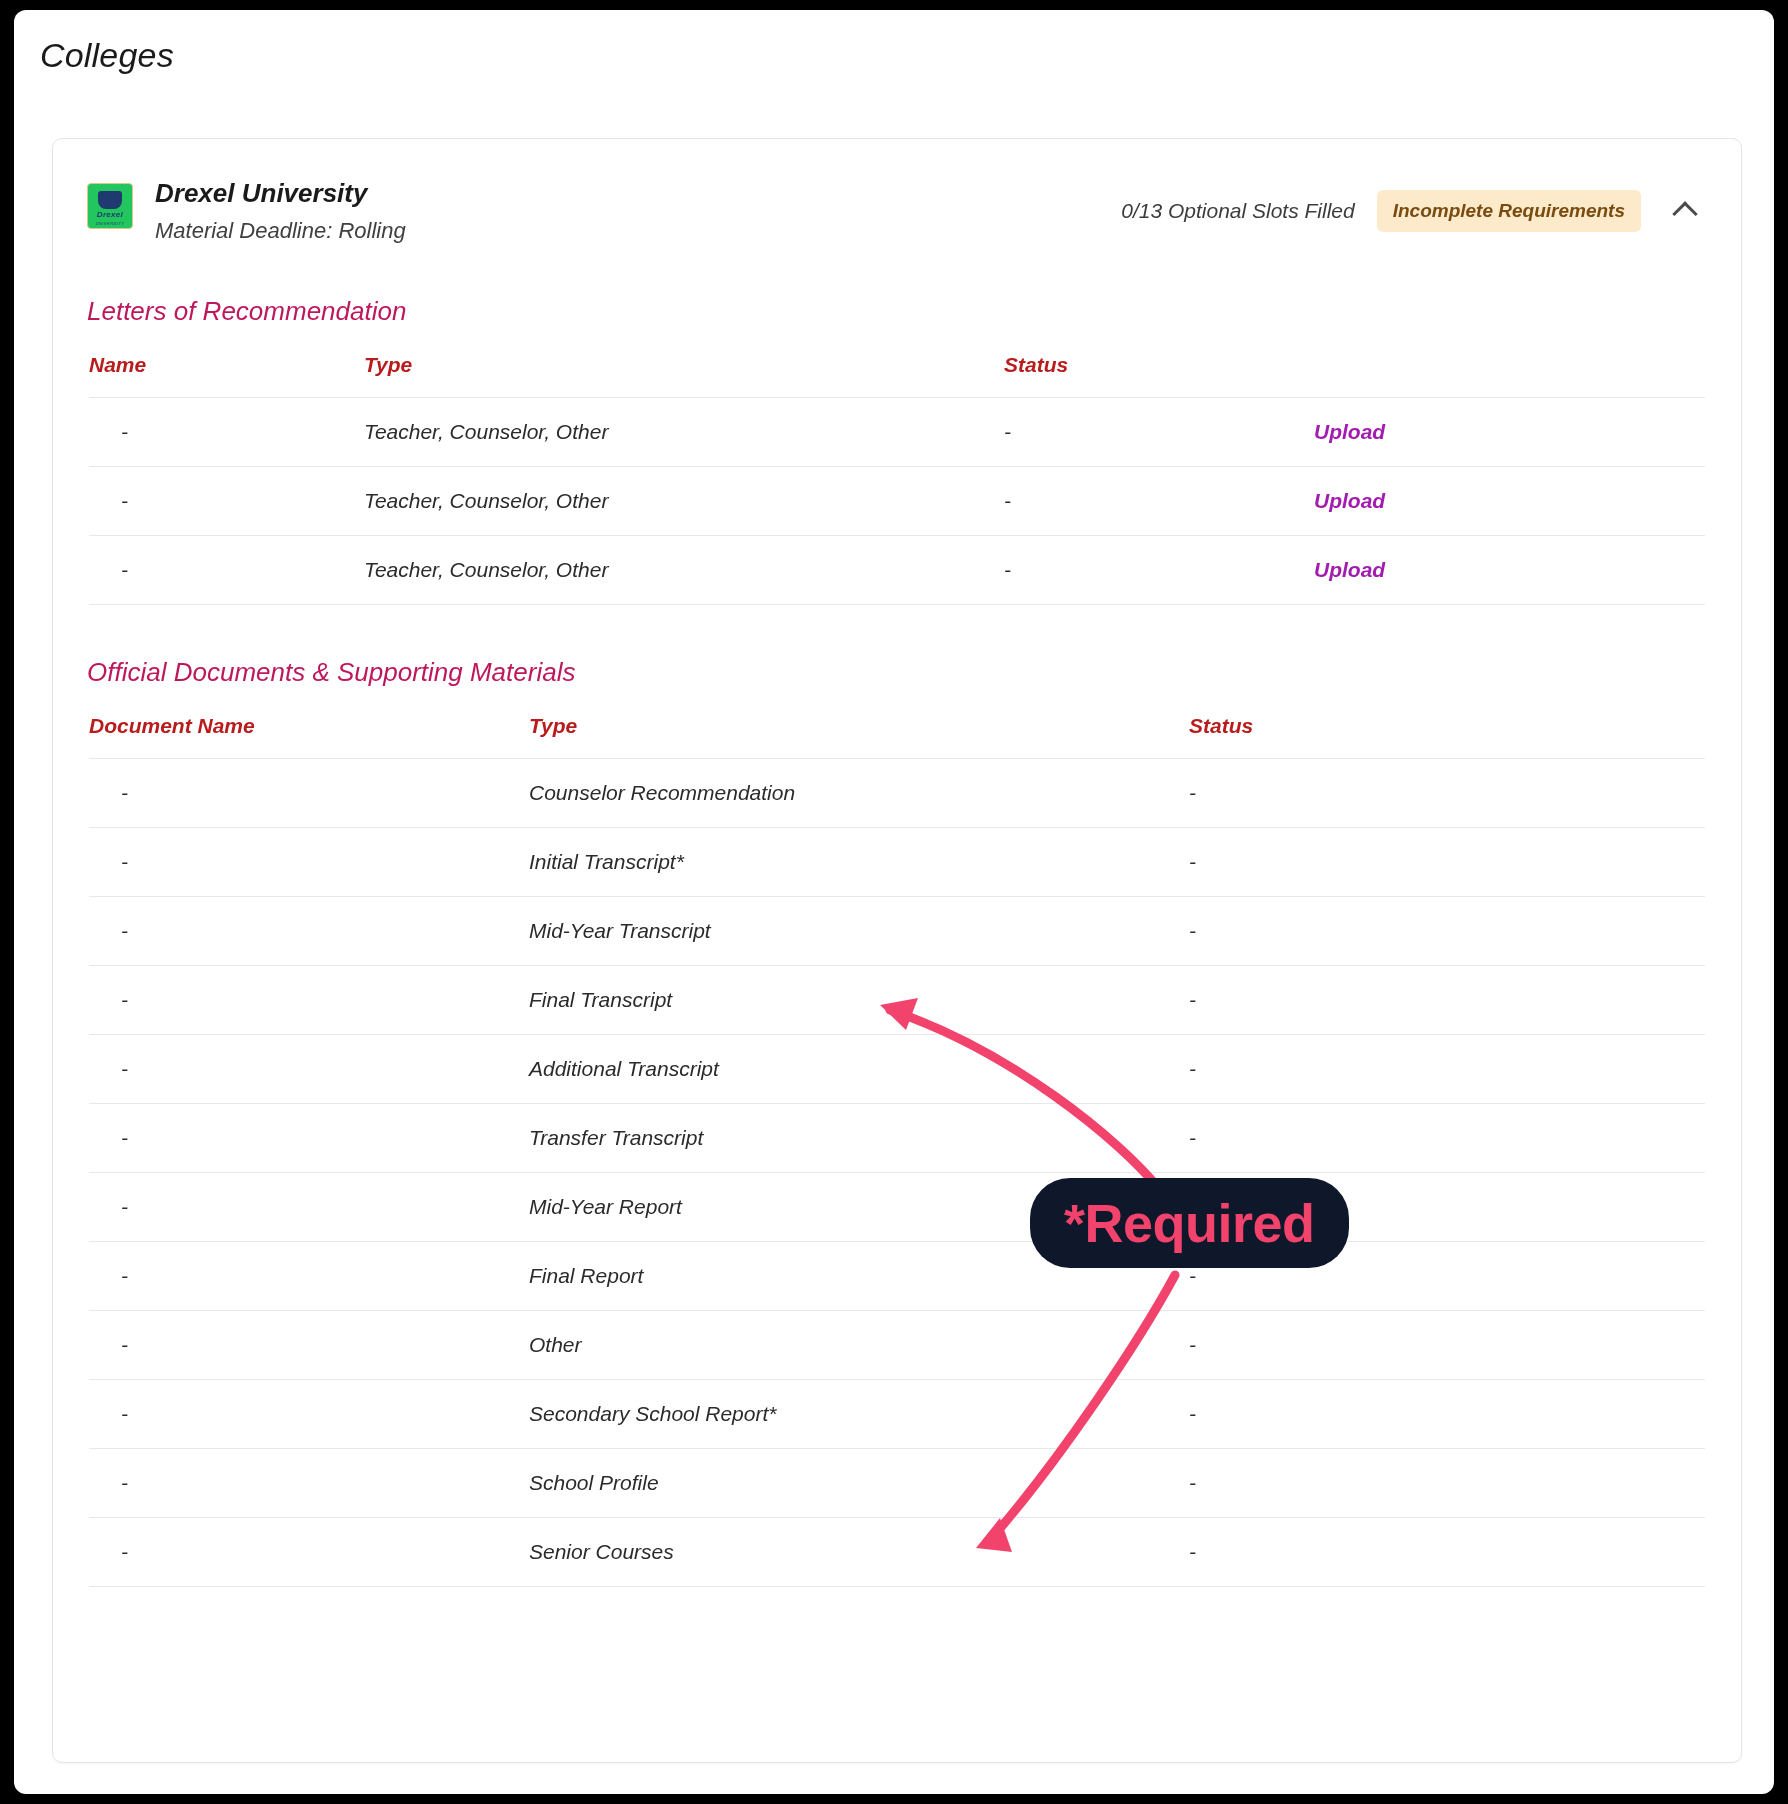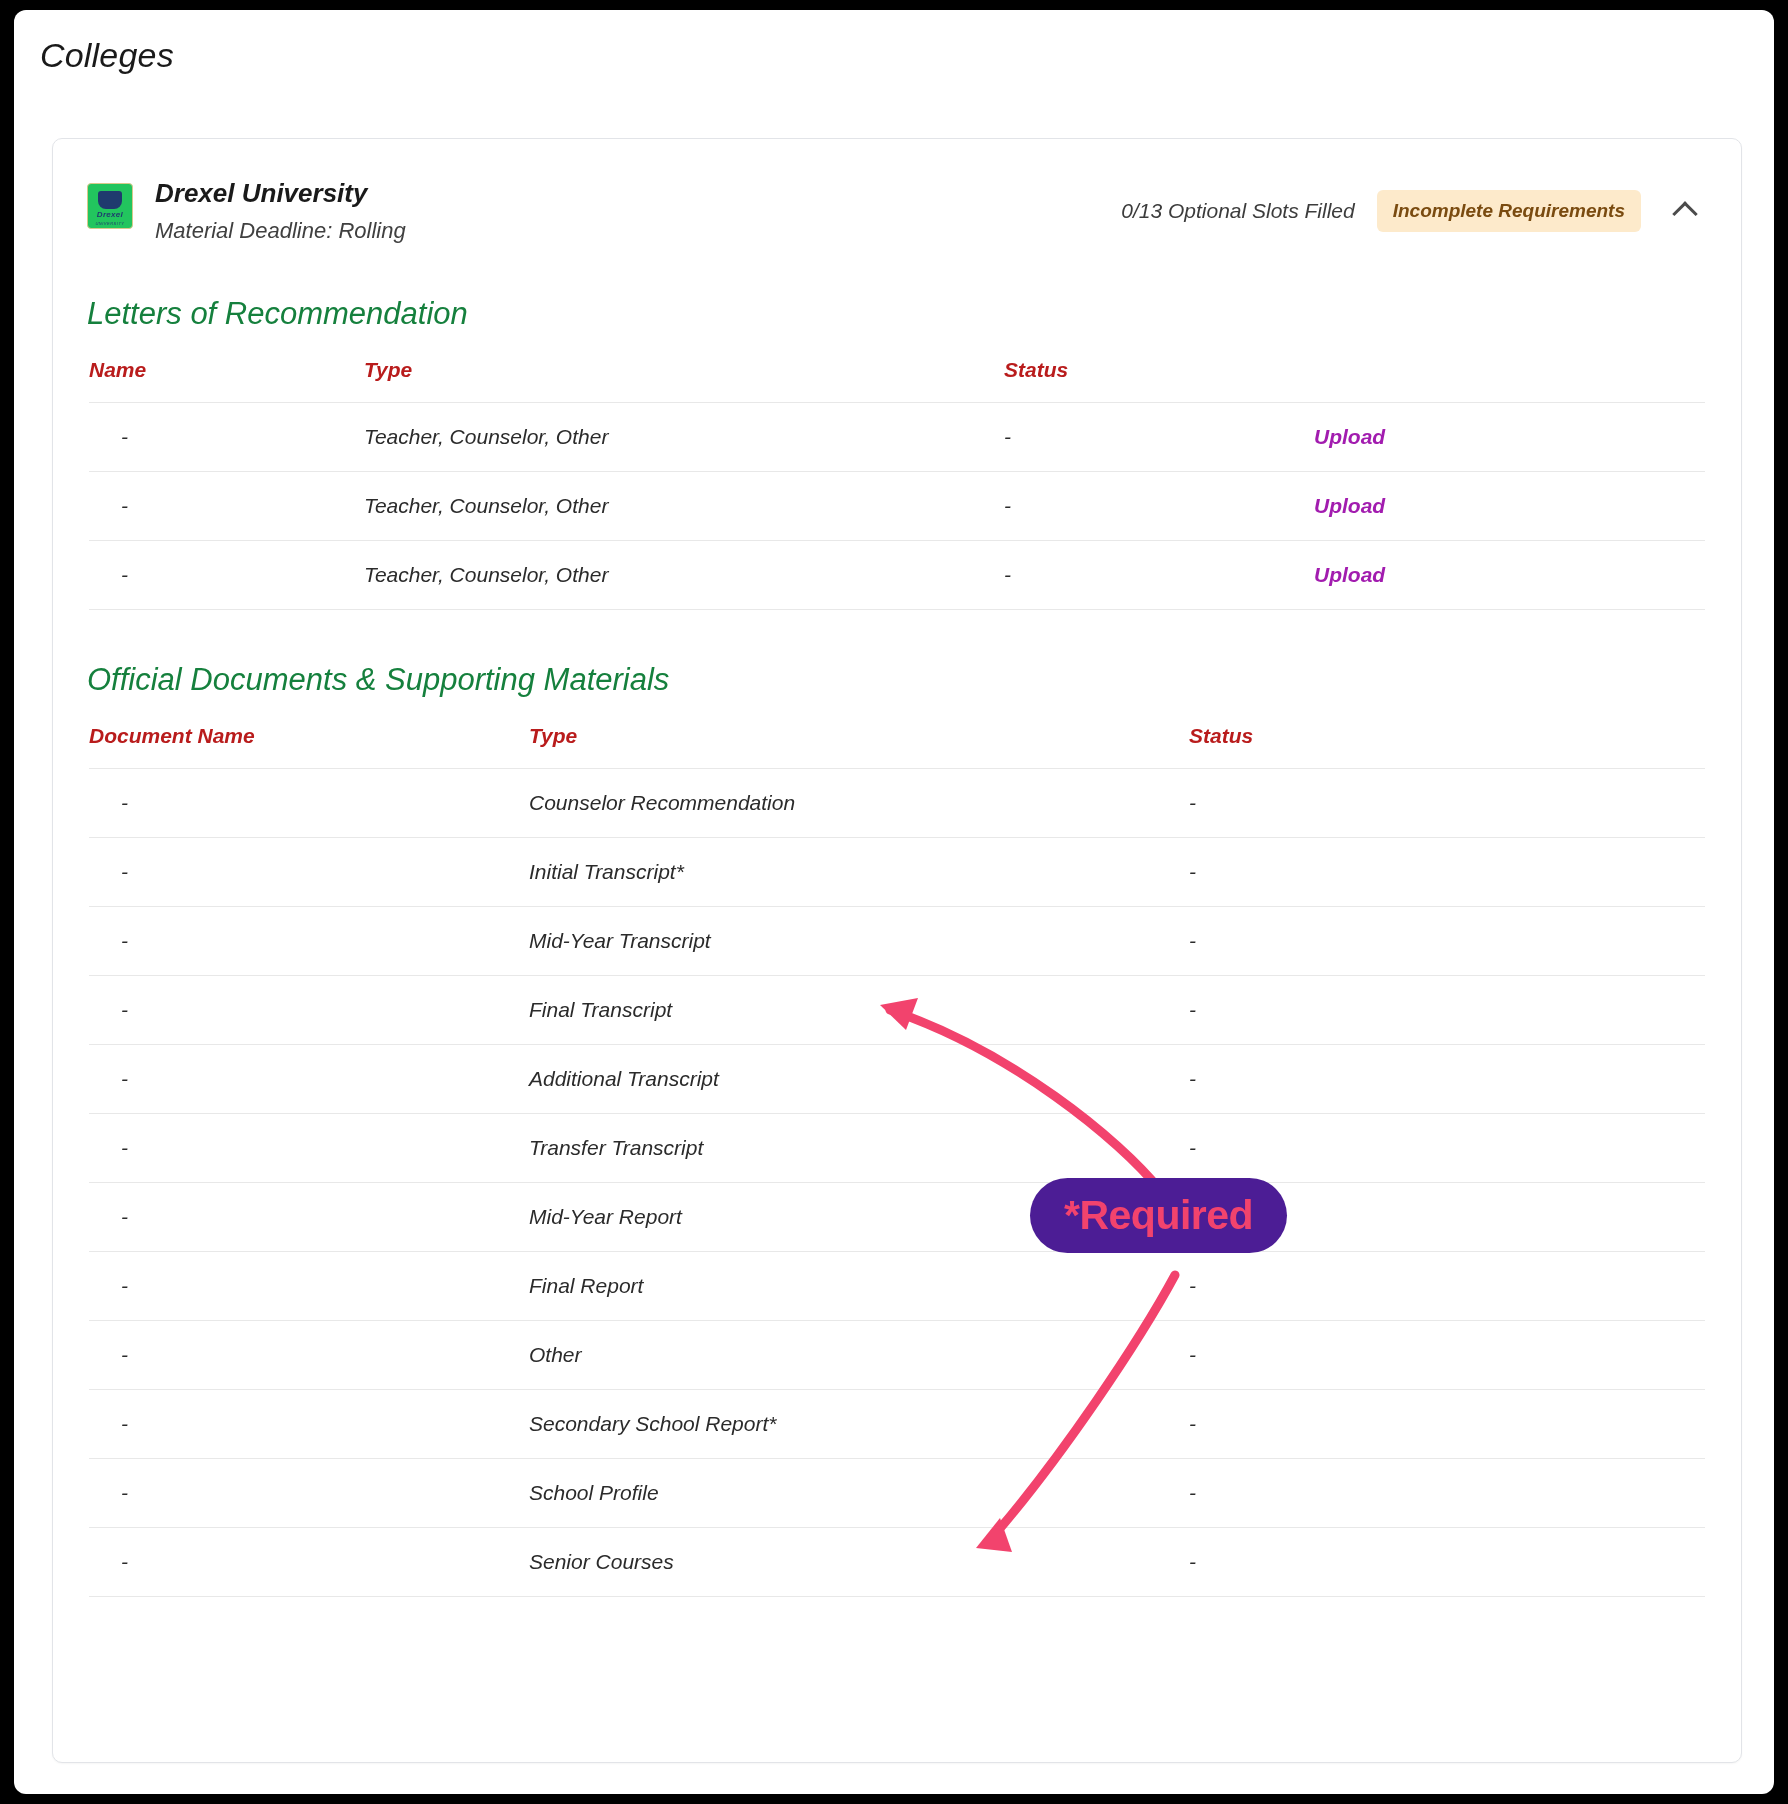--- a/index.html
+++ b/index.html
@@ -137,22 +137,22 @@
   }
   .chev {
     width: 18px;
     height: 18px;
     border-left: 3px solid #4b4b4b;
     border-top: 3px solid #4b4b4b;
     transform: rotate(45deg);
     margin-top: 6px;
   }
   .section-title {
-    font-size: 31px;
-    color: #15803d;
+    font-size: 26px;
+    color: #be185d;
     margin: 52px 0 0 34px;
     font-weight: 400;
   }
   table {
     width: calc(100% - 72px);
     margin: 26px 0 0 36px;
     border-collapse: collapse;
     table-layout: fixed;
   }
   th {
@@ -195,23 +195,23 @@
     left: 0;
     top: 0;
     width: 1788px;
     height: 1804px;
     pointer-events: none;
   }
   .req-pill {
     position: absolute;
     left: 1030px;
     top: 1178px;
-    background: #4c1d95;
+    background: #0f172a;
     color: #f2436d;
-    font-size: 41px;
+    font-size: 54px;
     font-weight: bold;
     padding: 14px 34px;
     border-radius: 40px;
     letter-spacing: -0.5px;
   }
 </style>
 </head>
 <body>
 
 <div class="page">

